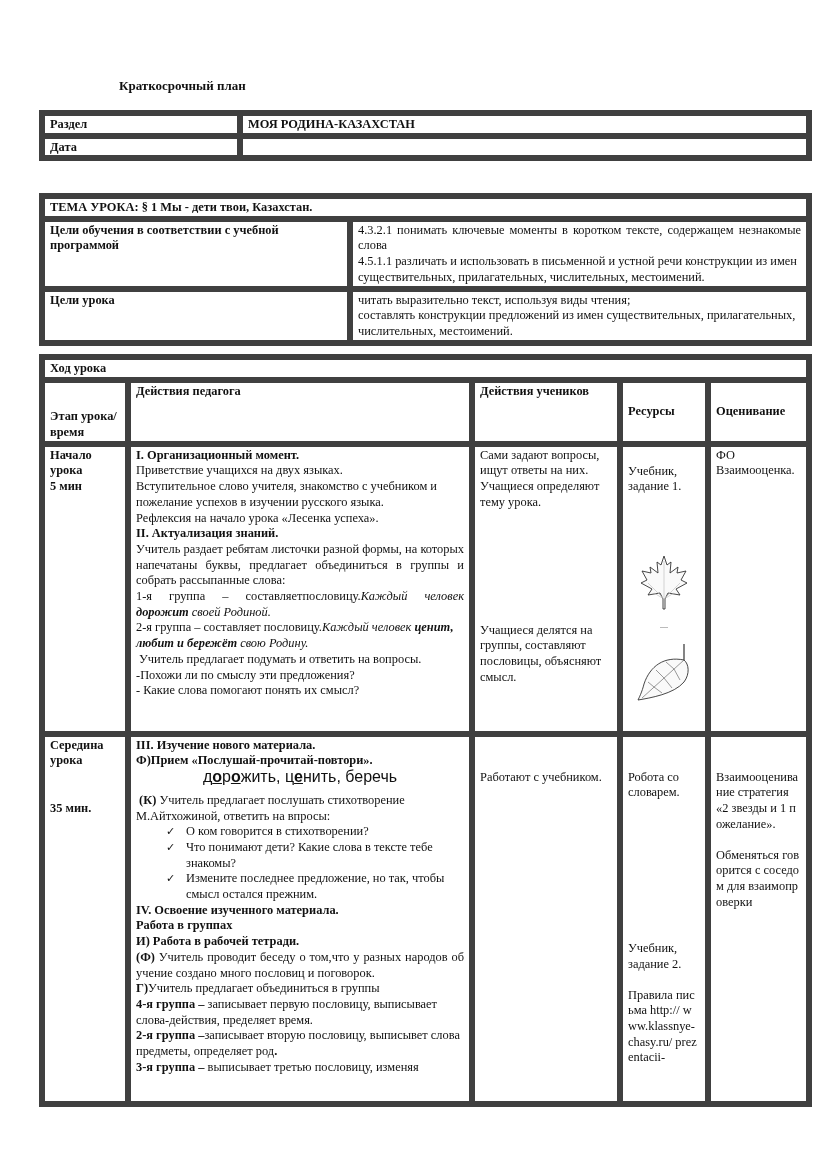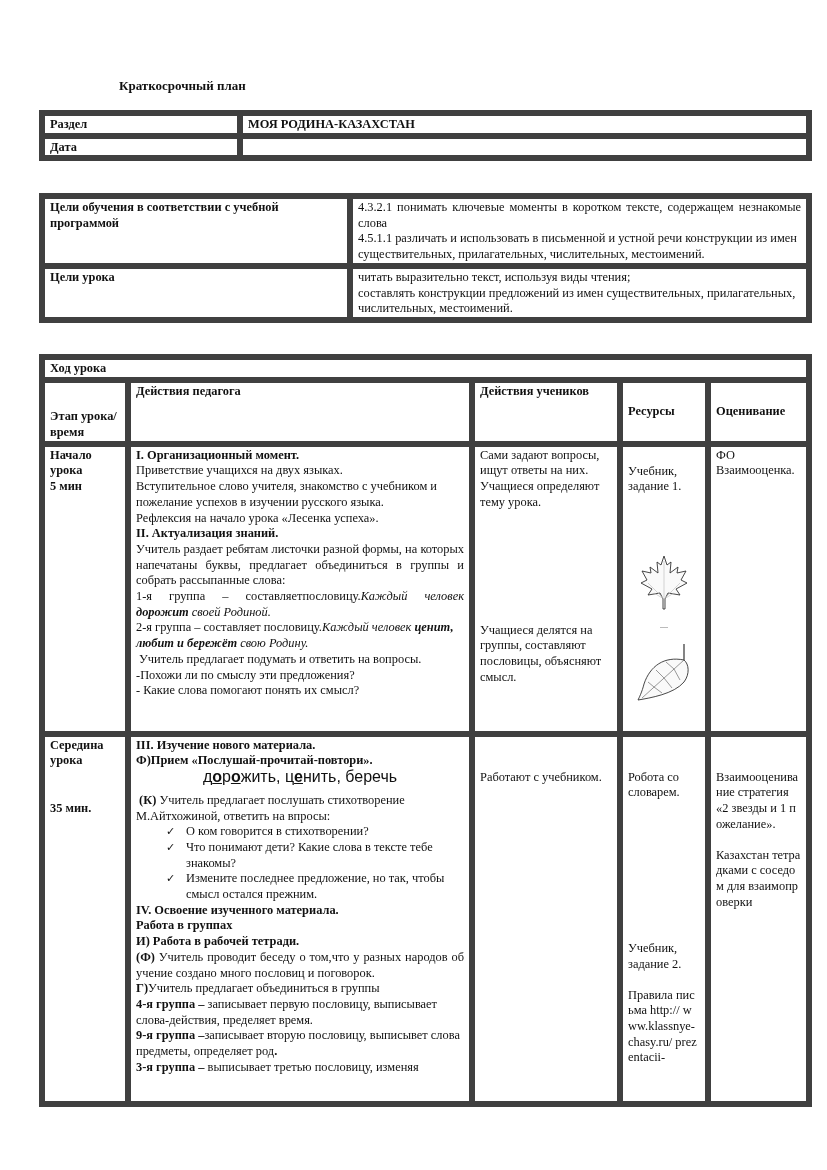--- a/index.html
+++ b/index.html
@@ -44,20 +44,23 @@
   </tr>
 </tbody>
   </table>
 
 <table id="t2">
   <colgroup>
       <col style="width:308px">
       <col style="width:459px">
     </colgroup>
   <tbody>
+      <tr>
+    <td class="b" colspan="2">ТЕМА УРОКА: § 1 Мы - дети твои, Казахстан.</td>
+  </tr>
   <tr>
     <td class="b">Цели обучения в соответствии с учебной программой</td>
     <td>
       <div class="j">4.3.2.1 понимать ключевые моменты в коротком тексте, содержащем незнакомые слова</div>
       <div>4.5.1.1 различать и использовать в письменной и устной речи конструкции из имен существительных, прилагательных, числительных, местоимений.</div>
     </td>
   </tr>
   <tr>
     <td class="b">Цели урока</td>
     <td>
@@ -150,36 +153,36 @@
         <li><span class="chk">✓</span><span> О ком говорится в стихотворении?</span></li>
         <li><span class="chk">✓</span><span> Что понимают дети?  Какие слова в тексте тебе знакомы?</span></li>
         <li><span class="chk">✓</span><span> Измените последнее предложение, но так, чтобы смысл остался прежним.</span></li>
       </ul>
       <div class="b">IV. Освоение изученного материала.</div>
       <div class="b">Работа в группах</div>
       <div class="b">И) Работа в рабочей тетради.</div>
       <div class="j"><span class="b">(Ф)</span><span> Учитель проводит беседу о том,что у разных народов об учение создано много пословиц и поговорок.</span></div>
       <div><span class="b">Г)</span><span>Учитель предлагает объединиться в группы</span></div>
       <div><span class="b">4-я группа –</span><span> записывает первую пословицу, выписывает слова-действия, пределяет время.</span></div>
-      <div><span class="b">9-я группа –</span><span>записывает вторую пословицу, выписывет слова предметы, определяет род</span><span class="b">.</span></div>
+      <div><span class="b">2-я группа –</span><span>записывает вторую пословицу, выписывет слова предметы, определяет род</span><span class="b">.</span></div>
       <div><span class="b">3-я группа –</span><span> выписывает третью пословицу, изменяя</span></div>
     </td>
     <td>
       <div style="height:32px"></div>
       <div class="j" style="text-align-last:auto">Работают с учебником.</div>
     </td>
     <td>
       <div style="height:32px"></div>
       <div>Робота со словарем.</div>
       <div style="height:140px"></div>
       <div>Учебник, задание 2.</div>
       <div style="height:15px"></div>
       <div style="word-break:break-all">Правила письма http:// www.klassnye-chasy.ru/ prezentacii-</div>
     </td>
     <td>
       <div style="height:32px"></div>
       <div style="word-break:break-all">Взаимооценивание стратегия «2 звезды и 1 пожелание».</div>
       <div style="height:15px"></div>
-      <div style="word-break:break-all">Казахстан тетрадками с соседом для взаимопроверки</div>
+      <div style="word-break:break-all">Обменяться говорится с соседом для взаимопроверки</div>
     </td>
   </tr>
 </tbody>
   </table>
 
 </body></html>

